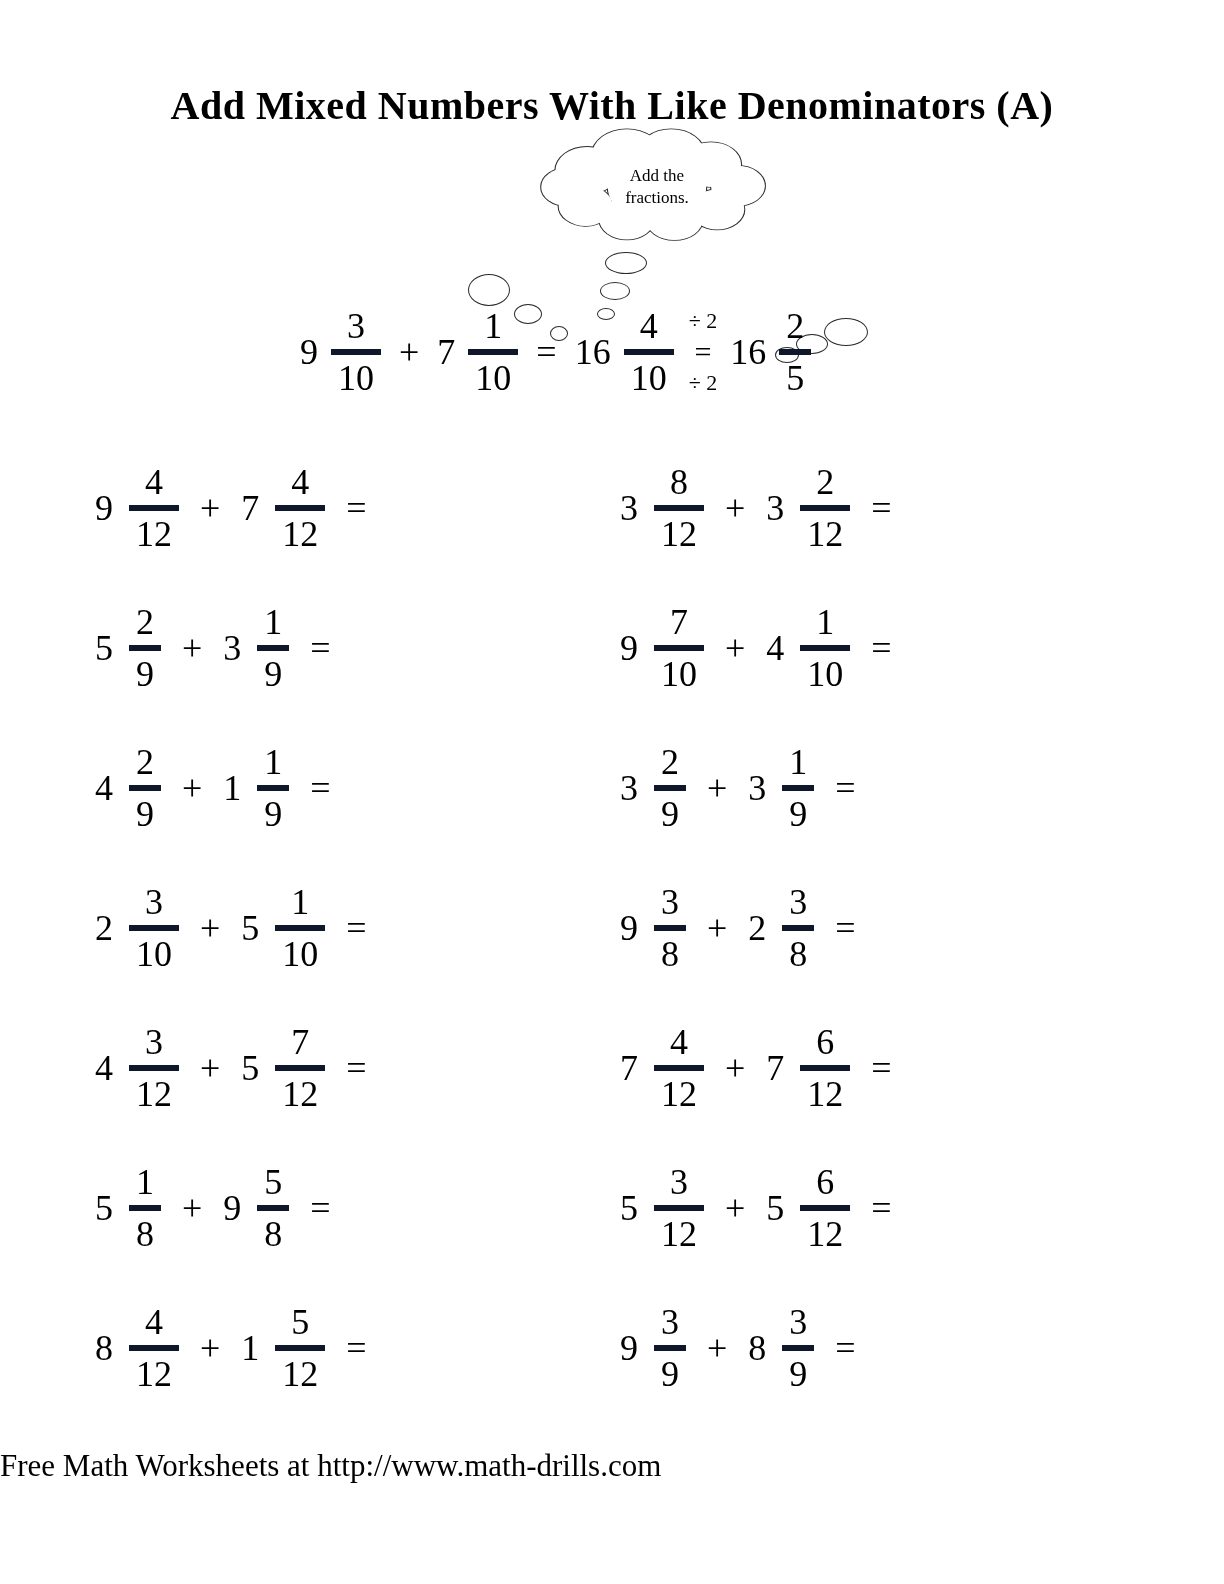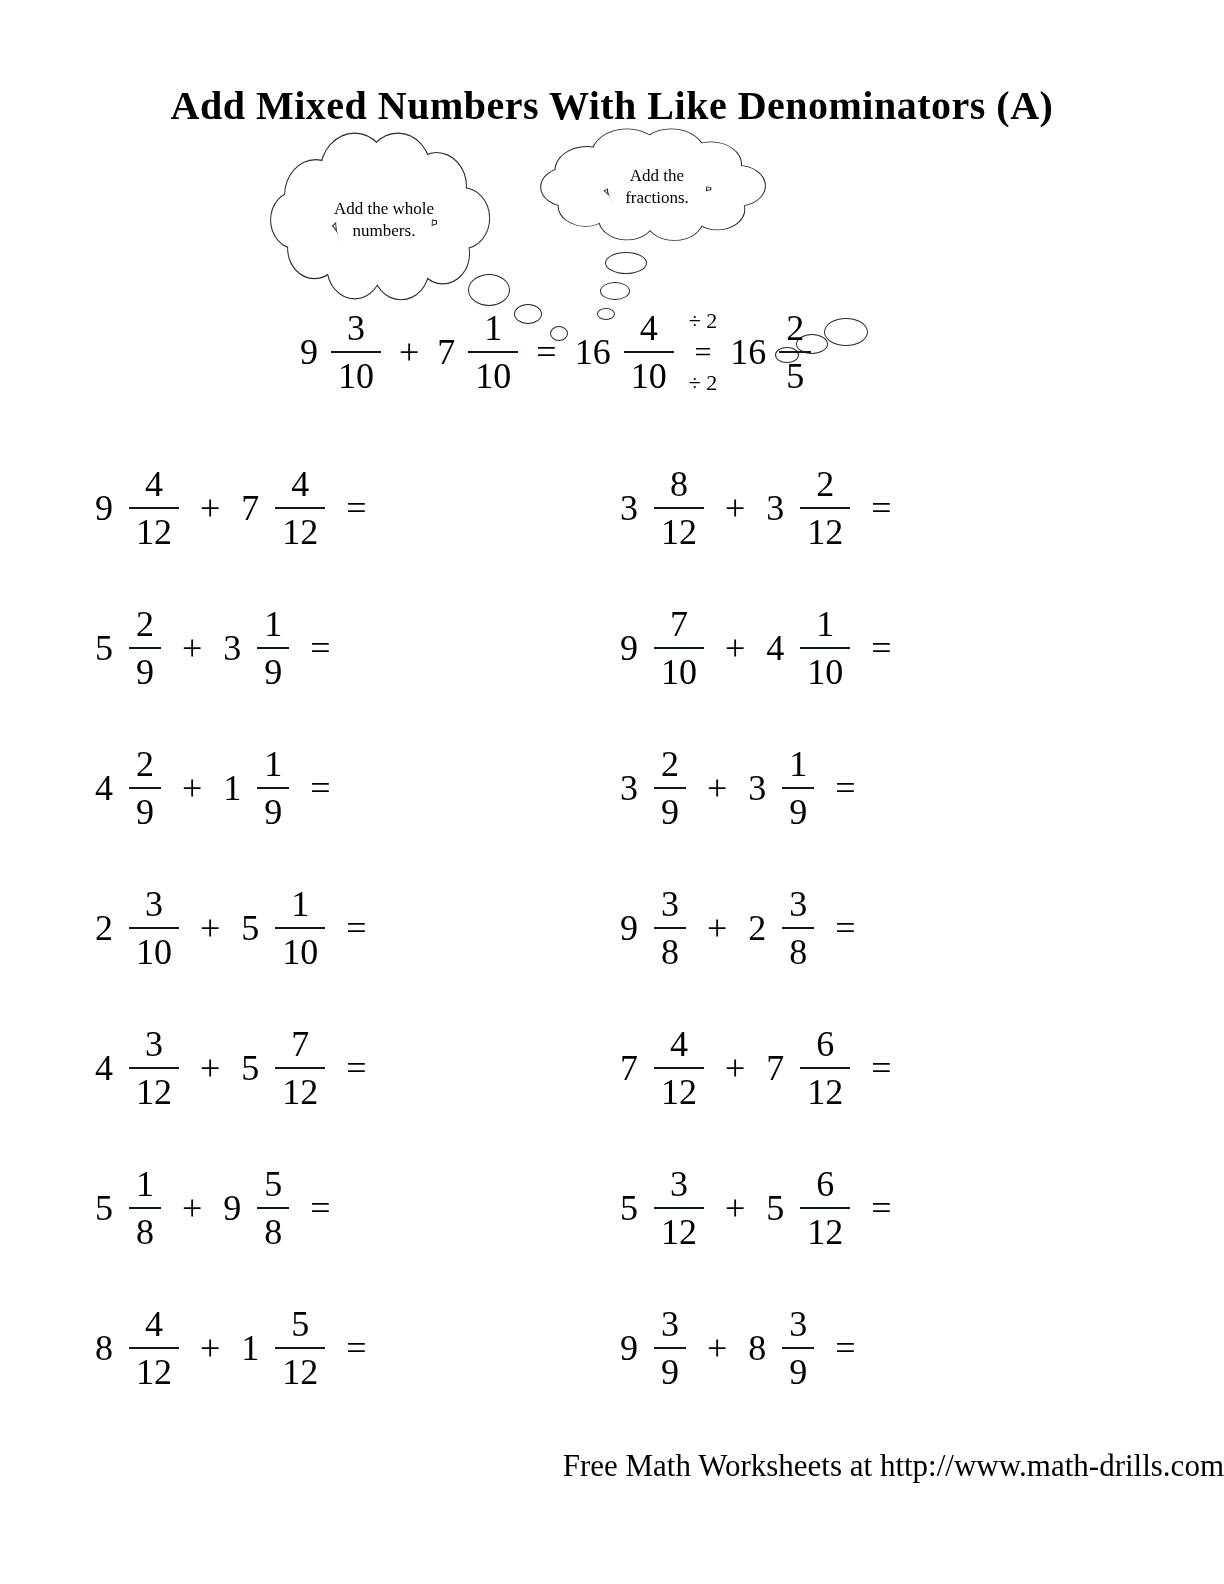--- a/index.html
+++ b/index.html
@@ -41,21 +41,21 @@
   .example-row{
     position:absolute;left:300px;top:300px;height:104px;
     font-size:36px;
     gap:13px;
   }
   .frac{
     display:inline-flex;flex-direction:column;align-items:stretch;
     text-align:center;line-height:1.18;
   }
   .frac .num{padding:0 7px 2px;}
-  .frac .den{padding:2px 7px 0;border-top:2px solid #0f172a;}
+  .frac .den{padding:2px 7px 0;border-top:6px solid #0f172a;}
   .op{padding:0 5px;}
   .divide-col{
     display:flex;flex-direction:column;align-items:center;
     line-height:1;margin-left:2px;
     gap:5px;
   }
   .divide-col .small{font-size:22px;white-space:pre;}
   .divide-col .mid{font-size:30px;}
   
   .problems-grid{
@@ -64,21 +64,21 @@
     grid-template-columns:525px auto;
     grid-auto-rows:140px;
   }
   .problem{
     display:flex;align-items:center;
     font-size:36px;
     gap:16px;
   }
   .footer{
     position:absolute;top:1448px;left:0;right:0;
-    text-align:right;font-size:31px;
+    text-align:left;font-size:31px;
   }
 </style>
 </head>
 <body>
 
 <div class="page">
 
   <svg width="0" height="0" style="position:absolute" aria-hidden="true">
     <defs>
       <g id="cloud-blob">
@@ -107,28 +107,20 @@
           <circle cx="60" cy="132" r="34"></circle>
             <circle cx="36" cy="100" r="32"></circle>
           <circle cx="150" cy="100" r="62"></circle>
         </g>
       </g>
     </defs>
   </svg>
 
   <div class="page-title">Add Mixed Numbers With Like Denominators (A)</div>
 
-  <div class="cloud" style="left:268px;top:132px;width:232px;height:176px;">
-    <svg viewBox="0 0 300 200" preserveAspectRatio="none">
-        <use href="#cloud-blob"></use>
-      </svg>
-    <div class="cloud-text">
-        <span style="width:155px;">Add the whole numbers.</span>
-      </div>
-  </div>
 
   <div class="cloud" style="left:538px;top:128px;width:238px;height:118px;">
     <svg viewBox="0 0 300 200" preserveAspectRatio="none">
         <use href="#cloud-blob"></use>
       </svg>
     <div class="cloud-text">
         <span style="width:105px;">Add the fractions.</span>
       </div>
   </div>
 

